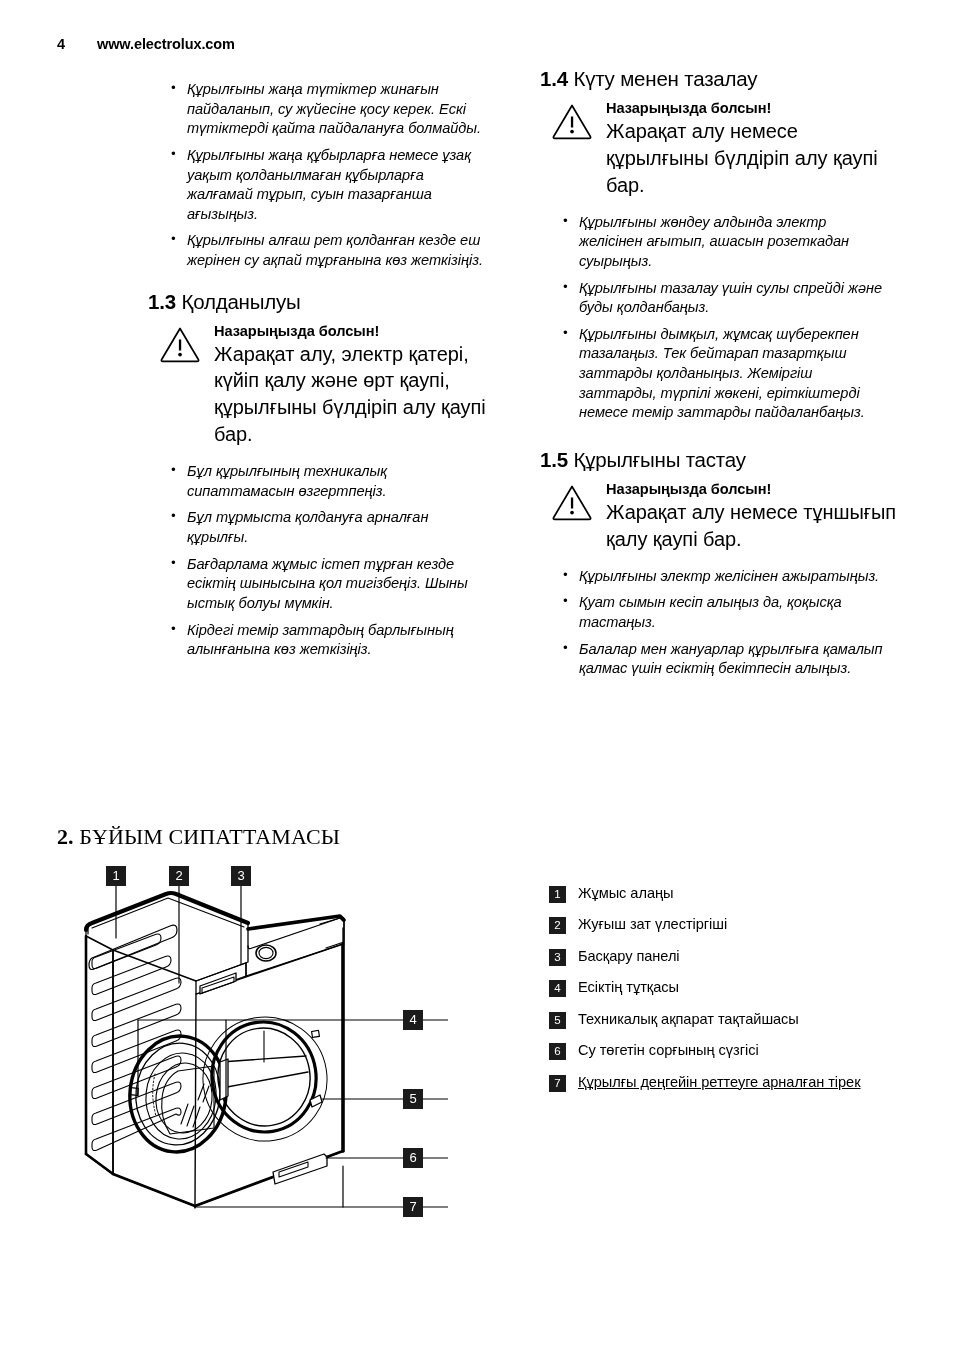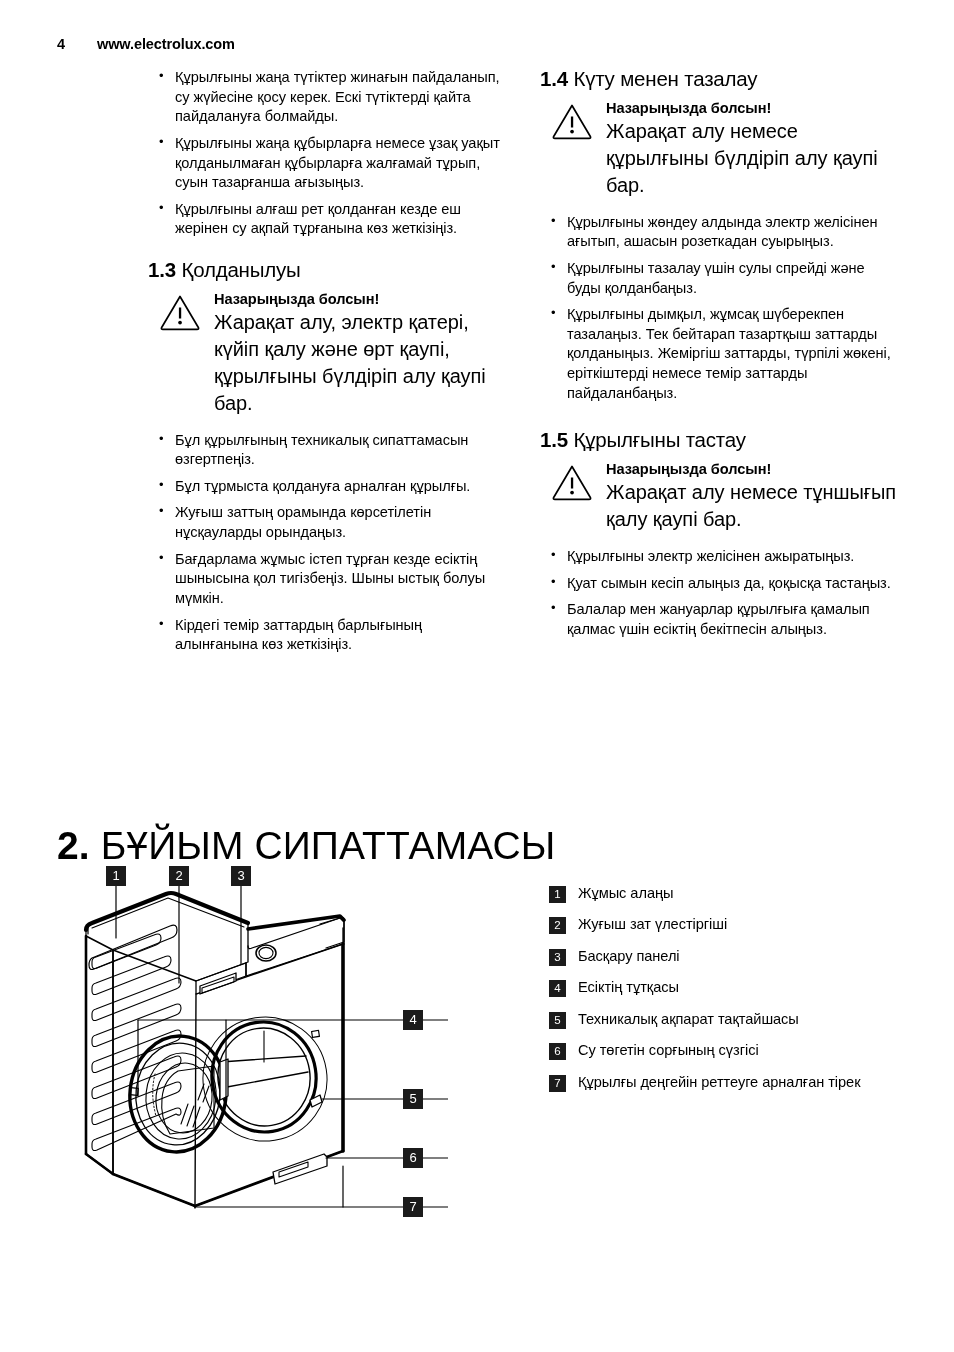--- a/index.html
+++ b/index.html
@@ -54,22 +54,23 @@
     margin: 0 0 4px 0;
     line-height: 1.22;
     letter-spacing: -0.2px;
   }
   h2.section-title .num {
     font-weight: bold;
   }
 
   ul.bullets {
     list-style: none;
-    margin: 2px;
+    margin: 14px;
     padding: 0;
+    font-style: italic;
   }
   ul.bullets > li {
     position: relative;
     padding-left: 25px;
     font-size: 14.6px;
     line-height: 1.345;
     margin-bottom: 7px;
     letter-spacing: -0.05px;
   }
   ul.bullets > li::before {
@@ -104,25 +105,26 @@
     font-size: 20px;
     line-height: 1.345;
     letter-spacing: -0.05px;
   }
 
   
   .chapter-title {
     position: absolute;
     left: 57px;
     top: 824px;
-    font-size: 39px;
+    font-size: 22px;
     font-weight: normal;
     letter-spacing: 0.1px;
     margin: 0;
     white-space: nowrap;
+    font-family: Liberation Serif, serif;
   }
   .chapter-title .num { font-weight: bold; }
 
   
   .figure {
     position: absolute;
     left: 78px;
     top: 866px;
     width: 370px;
     height: 380px;
@@ -205,21 +207,20 @@
             <circle cx="22.05" cy="30.6" r="1.85" fill="#000"></circle>
           </svg>
         </span>
         <div class="w-title">Назарыңызда болсын!</div>
         <div class="w-text">Жарақат алу, электр қатері, күйіп қалу және өрт қаупі, құрылғыны бүлдіріп алу қаупі бар.</div>
       </div>
 
       <ul class="bullets">
         <li>Бұл құрылғының техникалық сипаттамасын өзгертпеңіз.</li>
         <li>Бұл тұрмыста қолдануға арналған құрылғы.</li>
-        <li>Жуғыш заттың орамында көрсетілетін нұсқауларды орындаңыз.</li>
         <li>Бағдарлама жұмыс істеп тұрған кезде есіктің шынысына қол тигізбеңіз. Шыны ыстық болуы мүмкін.</li>
         <li>Кірдегі темір заттардың барлығының алынғанына көз жеткізіңіз.</li>
       </ul>
     </div>
 
     <div class="col col-right">
 
       <h2 class="section-title">
         <span class="num">1.4</span>
         <span>Күту менен тазалау</span>
@@ -408,18 +409,18 @@
       <span class="legend-label">Техникалық ақпарат тақтайшасы</span>
     </div>
 
     <div class="legend-row">
       <span class="legend-badge">6</span>
       <span class="legend-label">Су төгетін сорғының сүзгісі</span>
     </div>
 
     <div class="legend-row">
       <span class="legend-badge">7</span>
-      <span class="legend-label" style="max-width:300px;">Құрылғы деңгейін реттеуге арналған тірек</span>
+      <span class="legend-label" style="max-width:300px;text-decoration:underline;">Құрылғы деңгейін реттеуге арналған тірек</span>
     </div>
 
   </div>
 
 </div>
 
 </body></html>

